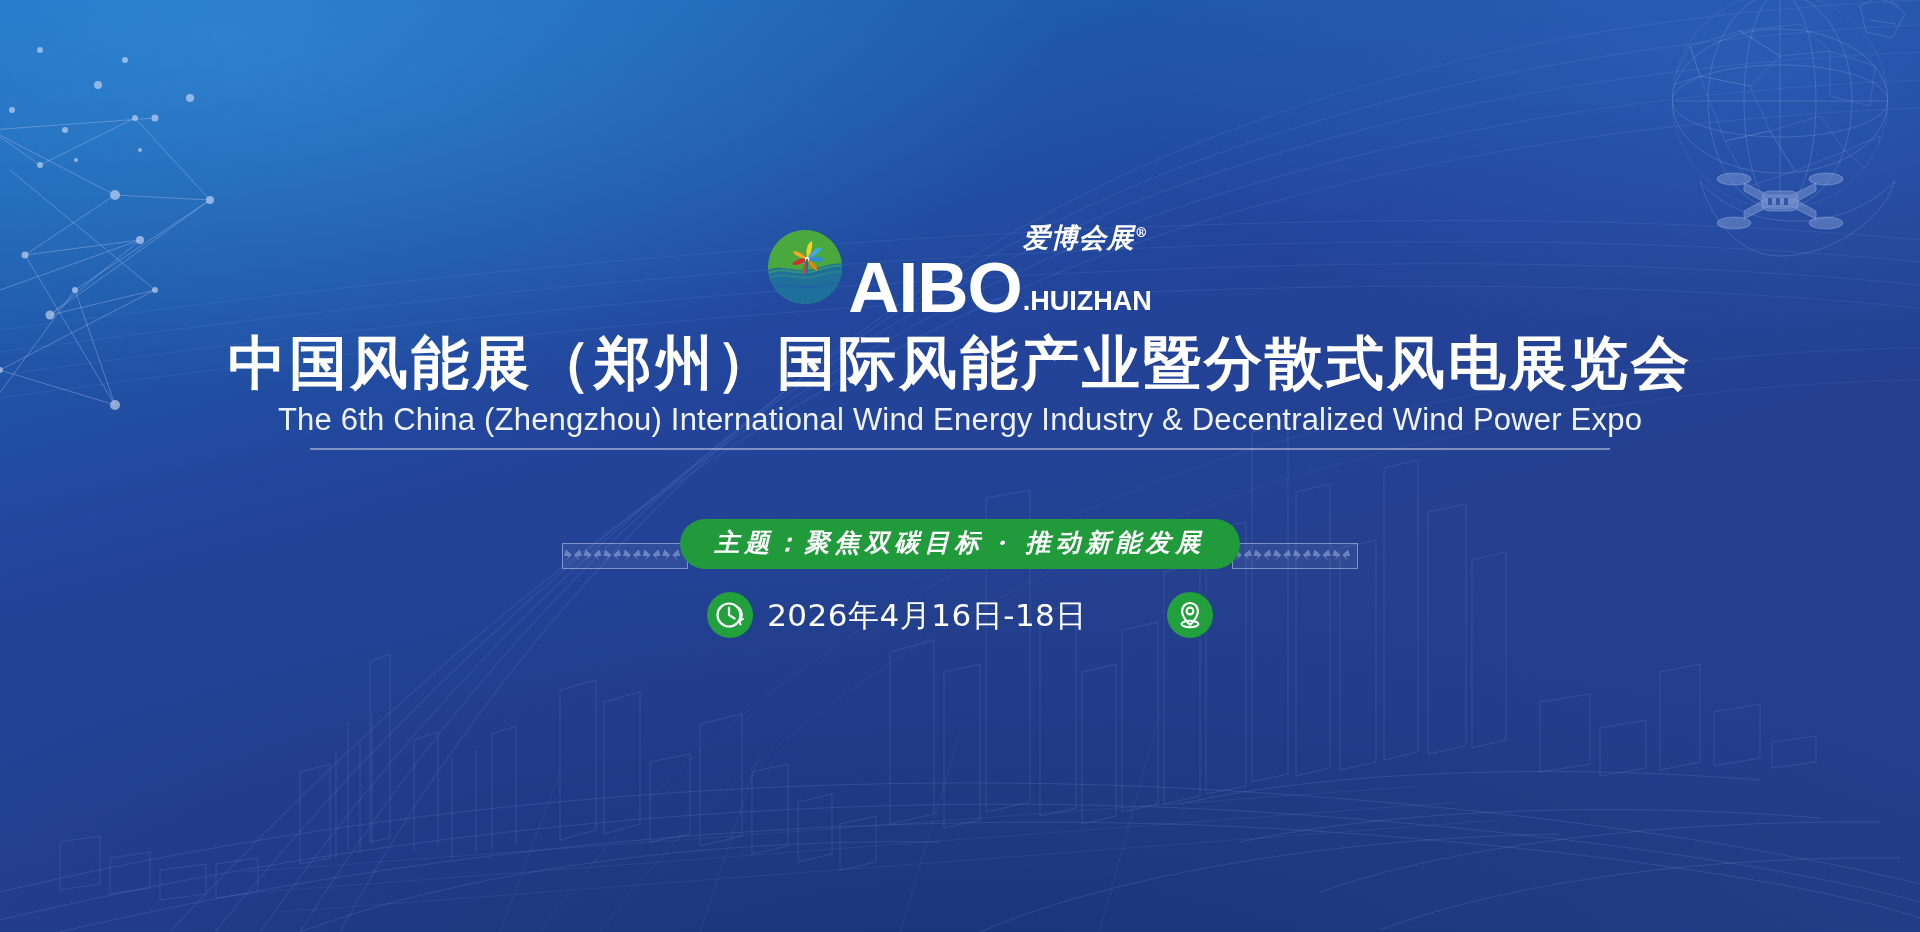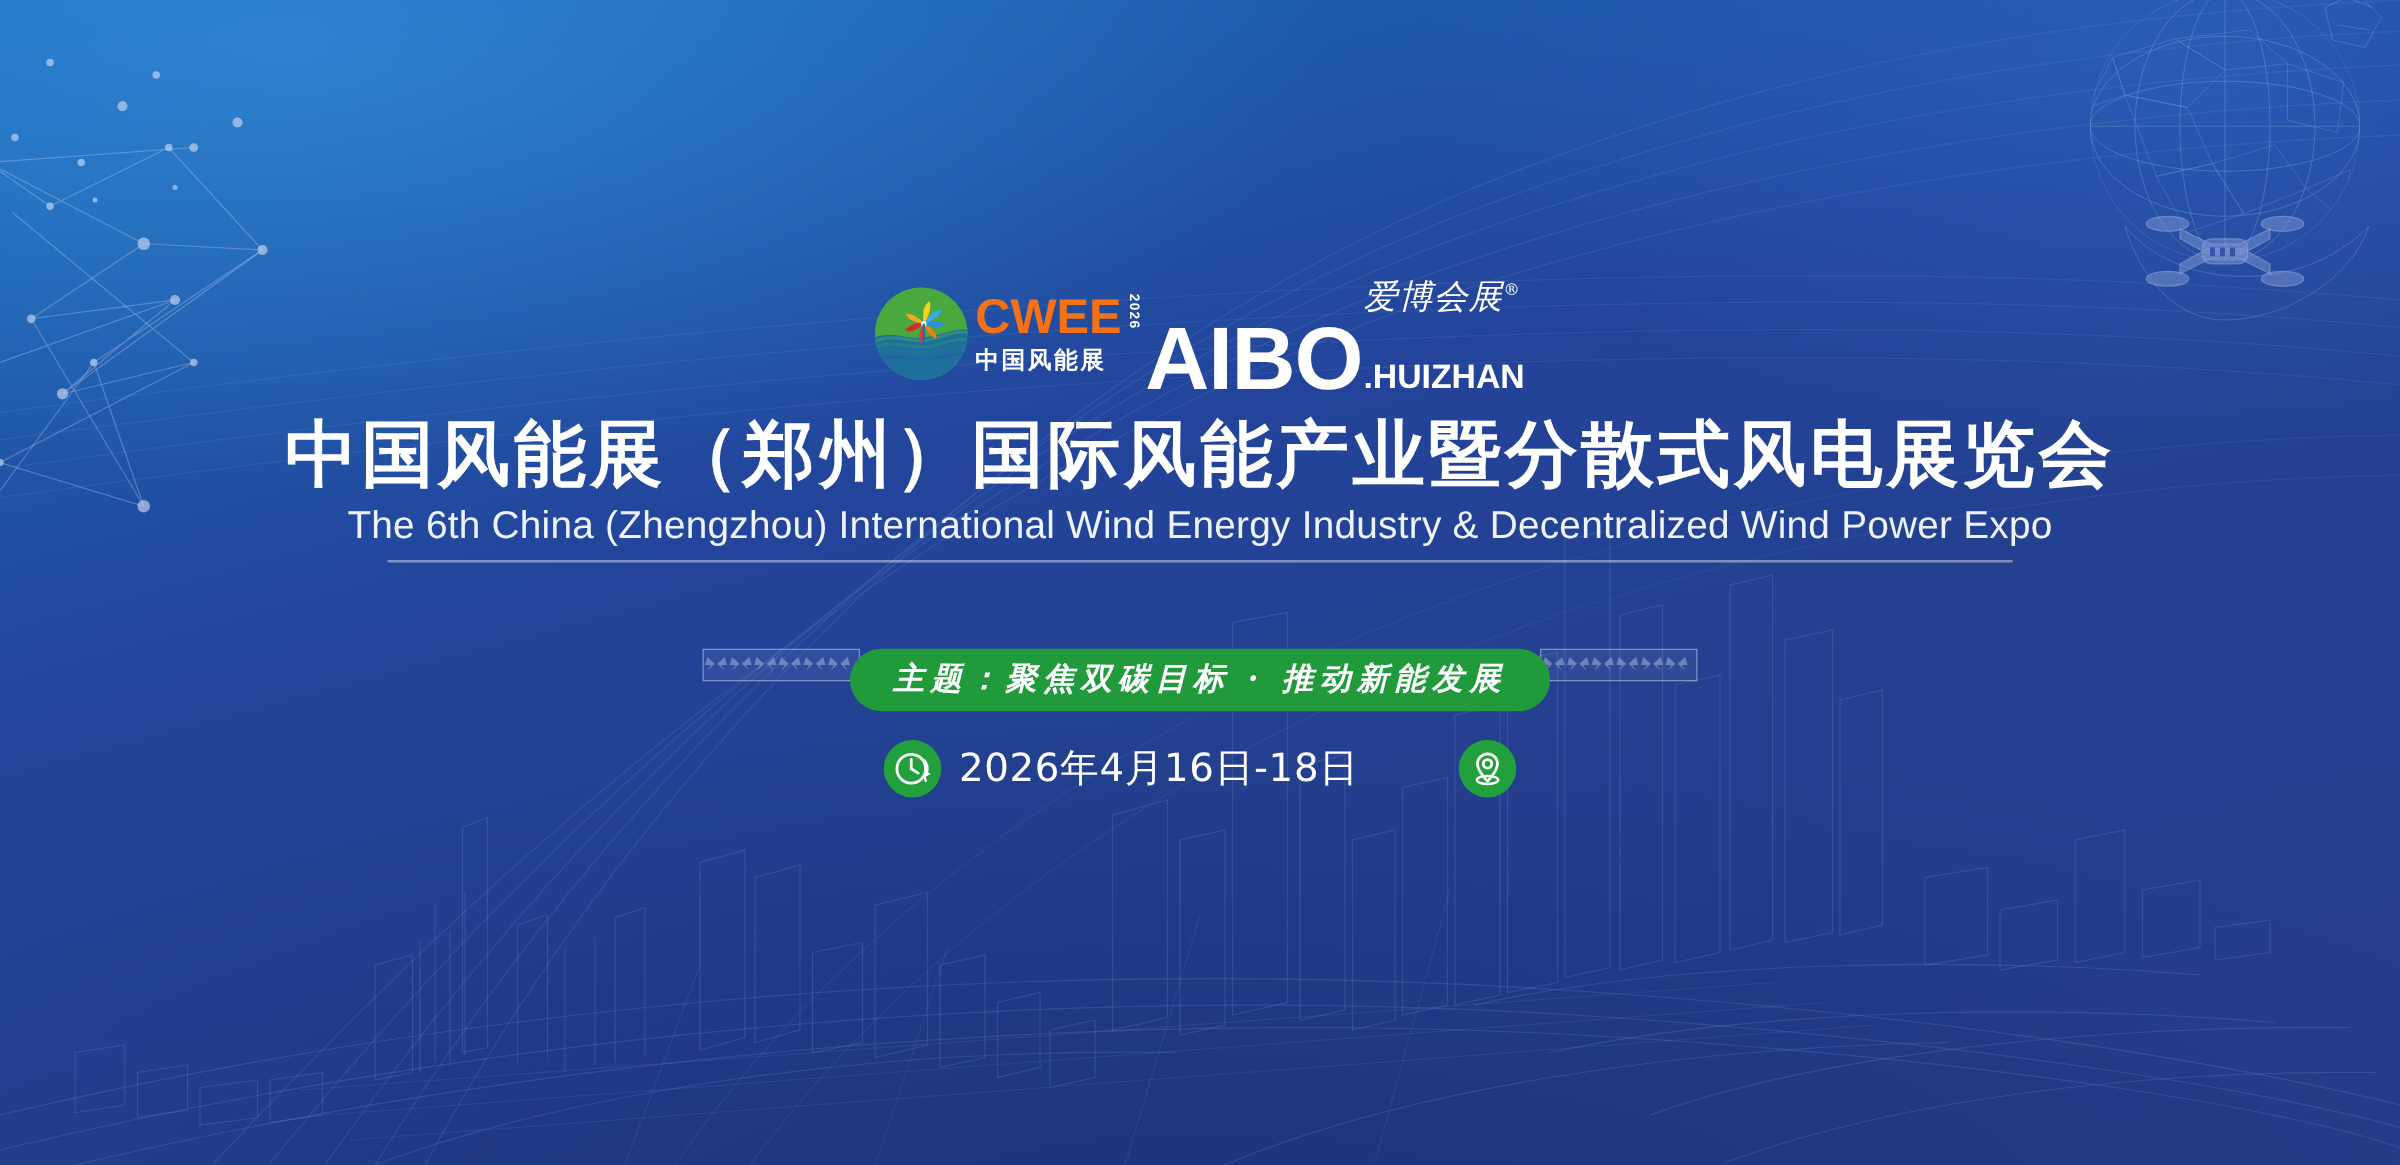--- a/index.html
+++ b/index.html
@@ -70,21 +70,21 @@
 
   .aibo-block { display:flex; align-items:flex-end; flex:none; }
   .aibo-word {
     font-family: "Liberation Sans", sans-serif;
     font-weight: 700; font-size: 71px; line-height: 56px;
     color: #ffffff; letter-spacing: -1px;
   }
   .aibo-right { display:flex; flex-direction:column; align-items:flex-start; margin-left: 1px; margin-bottom: 1px; }
   .aibo-cn {
     font-family: "DejaVu Serif", "Liberation Serif", serif;
-    font-weight: 400; font-style: italic; font-size: 27px; line-height: 28px;
+    font-weight: 700; font-style: italic; font-size: 27px; line-height: 28px;
     color: #ffffff; letter-spacing: 1px; position: relative;
   }
   .aibo-reg { font-size: 13px; vertical-align: super; font-style: normal; }
   .aibo-hz {
     font-family: "Liberation Sans", sans-serif;
     font-weight: 700; font-size: 27px; line-height: 27px; color:#ffffff;
     letter-spacing: 0px;
     margin-top: 36px;
   }
 
@@ -101,21 +101,21 @@
     letter-spacing: .2px; white-space: nowrap; margin-top: 2px;
   }
   .title-rule {
     width: 1300px; height: 2px; margin: 6px auto 0;
     background: rgba(255,255,255,.42);
   }
 
   
   .theme-row {
     position: absolute; left:0; right:0; top: 519px;
-    display:flex; align-items:flex-start; justify-content:center; gap:0;
+    display:flex; align-items:flex-end; justify-content:center; gap:0;
   }
   .orn {
     width: 126px; height: 26px; flex: none;
     border: 1px solid rgba(190,205,240,.55);
     background-color: rgba(255,255,255,.06);
   }
   .orn-l { margin-right: -8px; }
   .orn-r { margin-left: -8px; }
   .theme-pill {
     position: relative; z-index: 2;
@@ -349,27 +349,20 @@
           <path d="M0,0 C8,4 11,9 10,12 C5,10 2,5 0,0 Z" fill="#f07f1a"></path>
           <path d="M0,0 C2,9 0,14 -3,15 C-5,10 -3,4 0,0 Z" fill="#e23a2e"></path>
           <path d="M0,0 C-6,6 -12,7 -15,5 C-11,1 -5,-2 0,0 Z" fill="#d62b2b"></path>
           <path d="M0,0 C-9,-1 -14,-5 -14,-8 C-8,-8 -3,-4 0,0 Z" fill="#f5a623"></path>
           <circle cx="0" cy="0" r="2.2" fill="#ffffff"></circle>
           <rect x="-0.9" y="0" width="1.8" height="15" fill="#1d6fa8"></rect>
         </g>
       </svg>
     </div>
 
-    <div class="cwee-block">
-      <div class="cwee-top">
-        <span class="cwee-word">CWEE</span>
-        <span class="cwee-year">2026</span>
-      </div>
-      <div class="cwee-cn">中国风能展</div>
-    </div>
 
     <div class="aibo-block">
       <span class="aibo-word">AIBO</span>
       <div class="aibo-right">
         <div class="aibo-cn"><span>爱博会展</span><span class="aibo-reg">®</span></div>
         <div class="aibo-hz"><span>.</span><span>HUIZHAN</span></div>
       </div>
     </div>
   </div>
 

